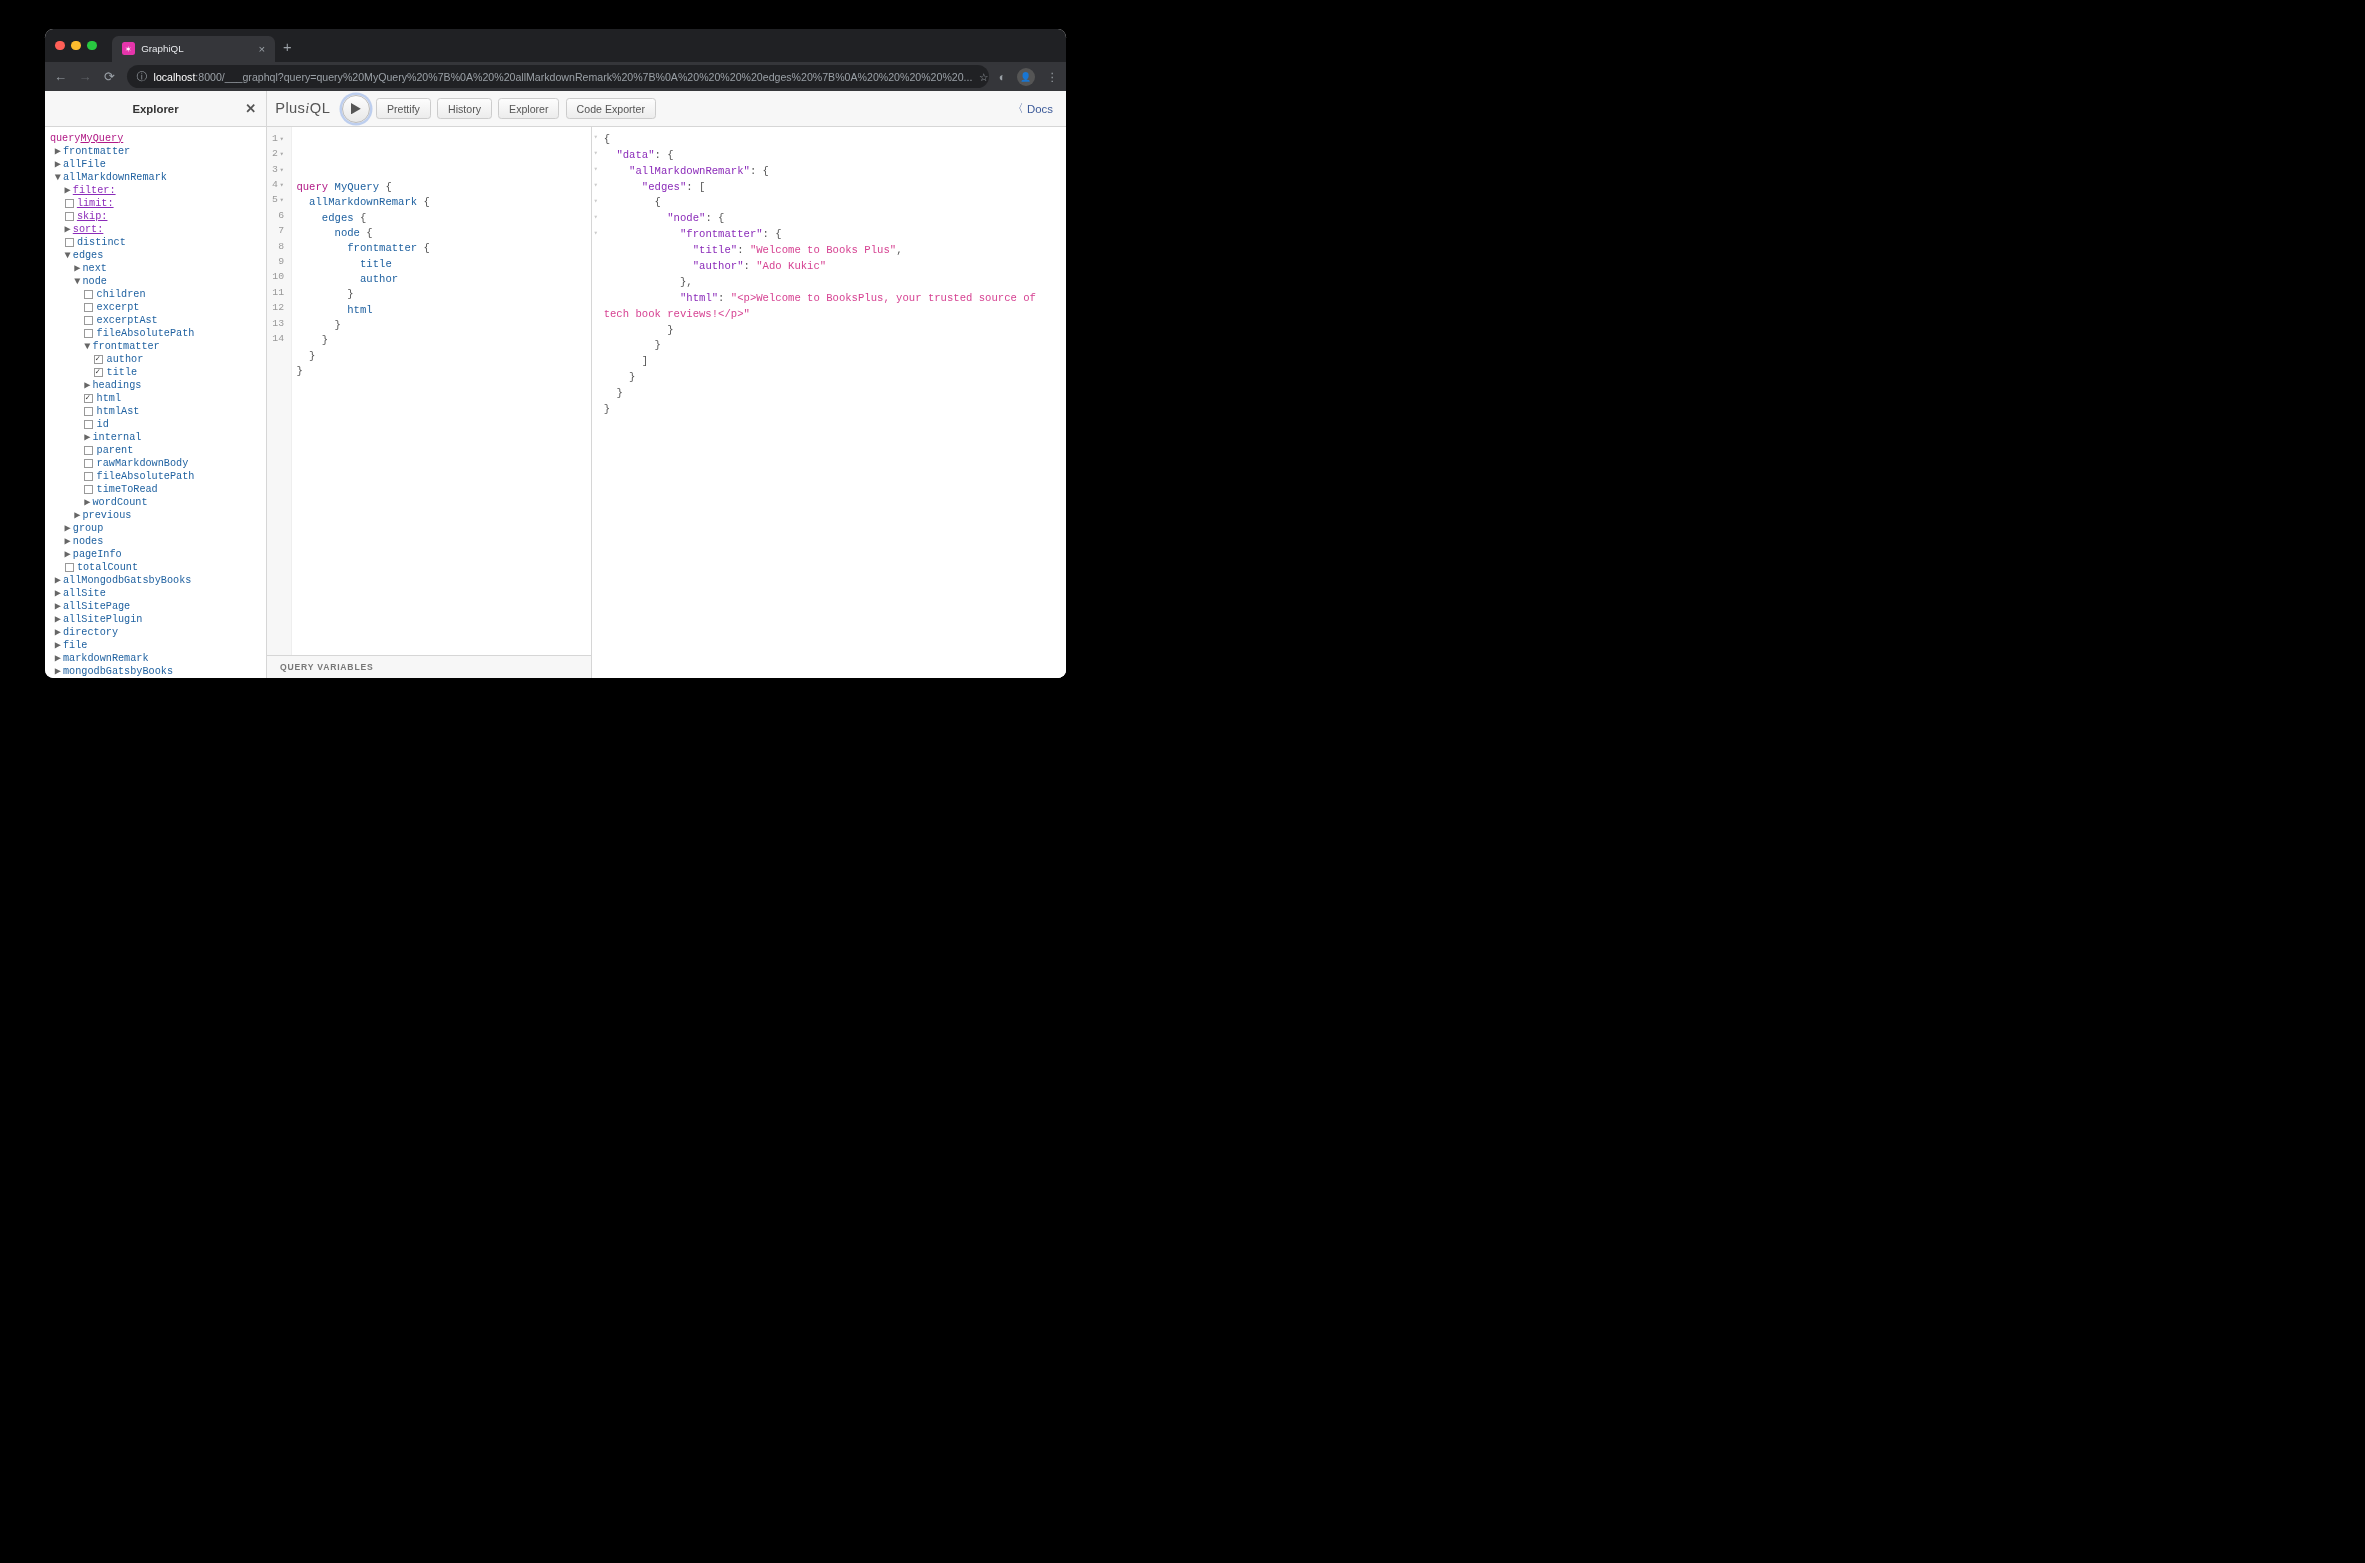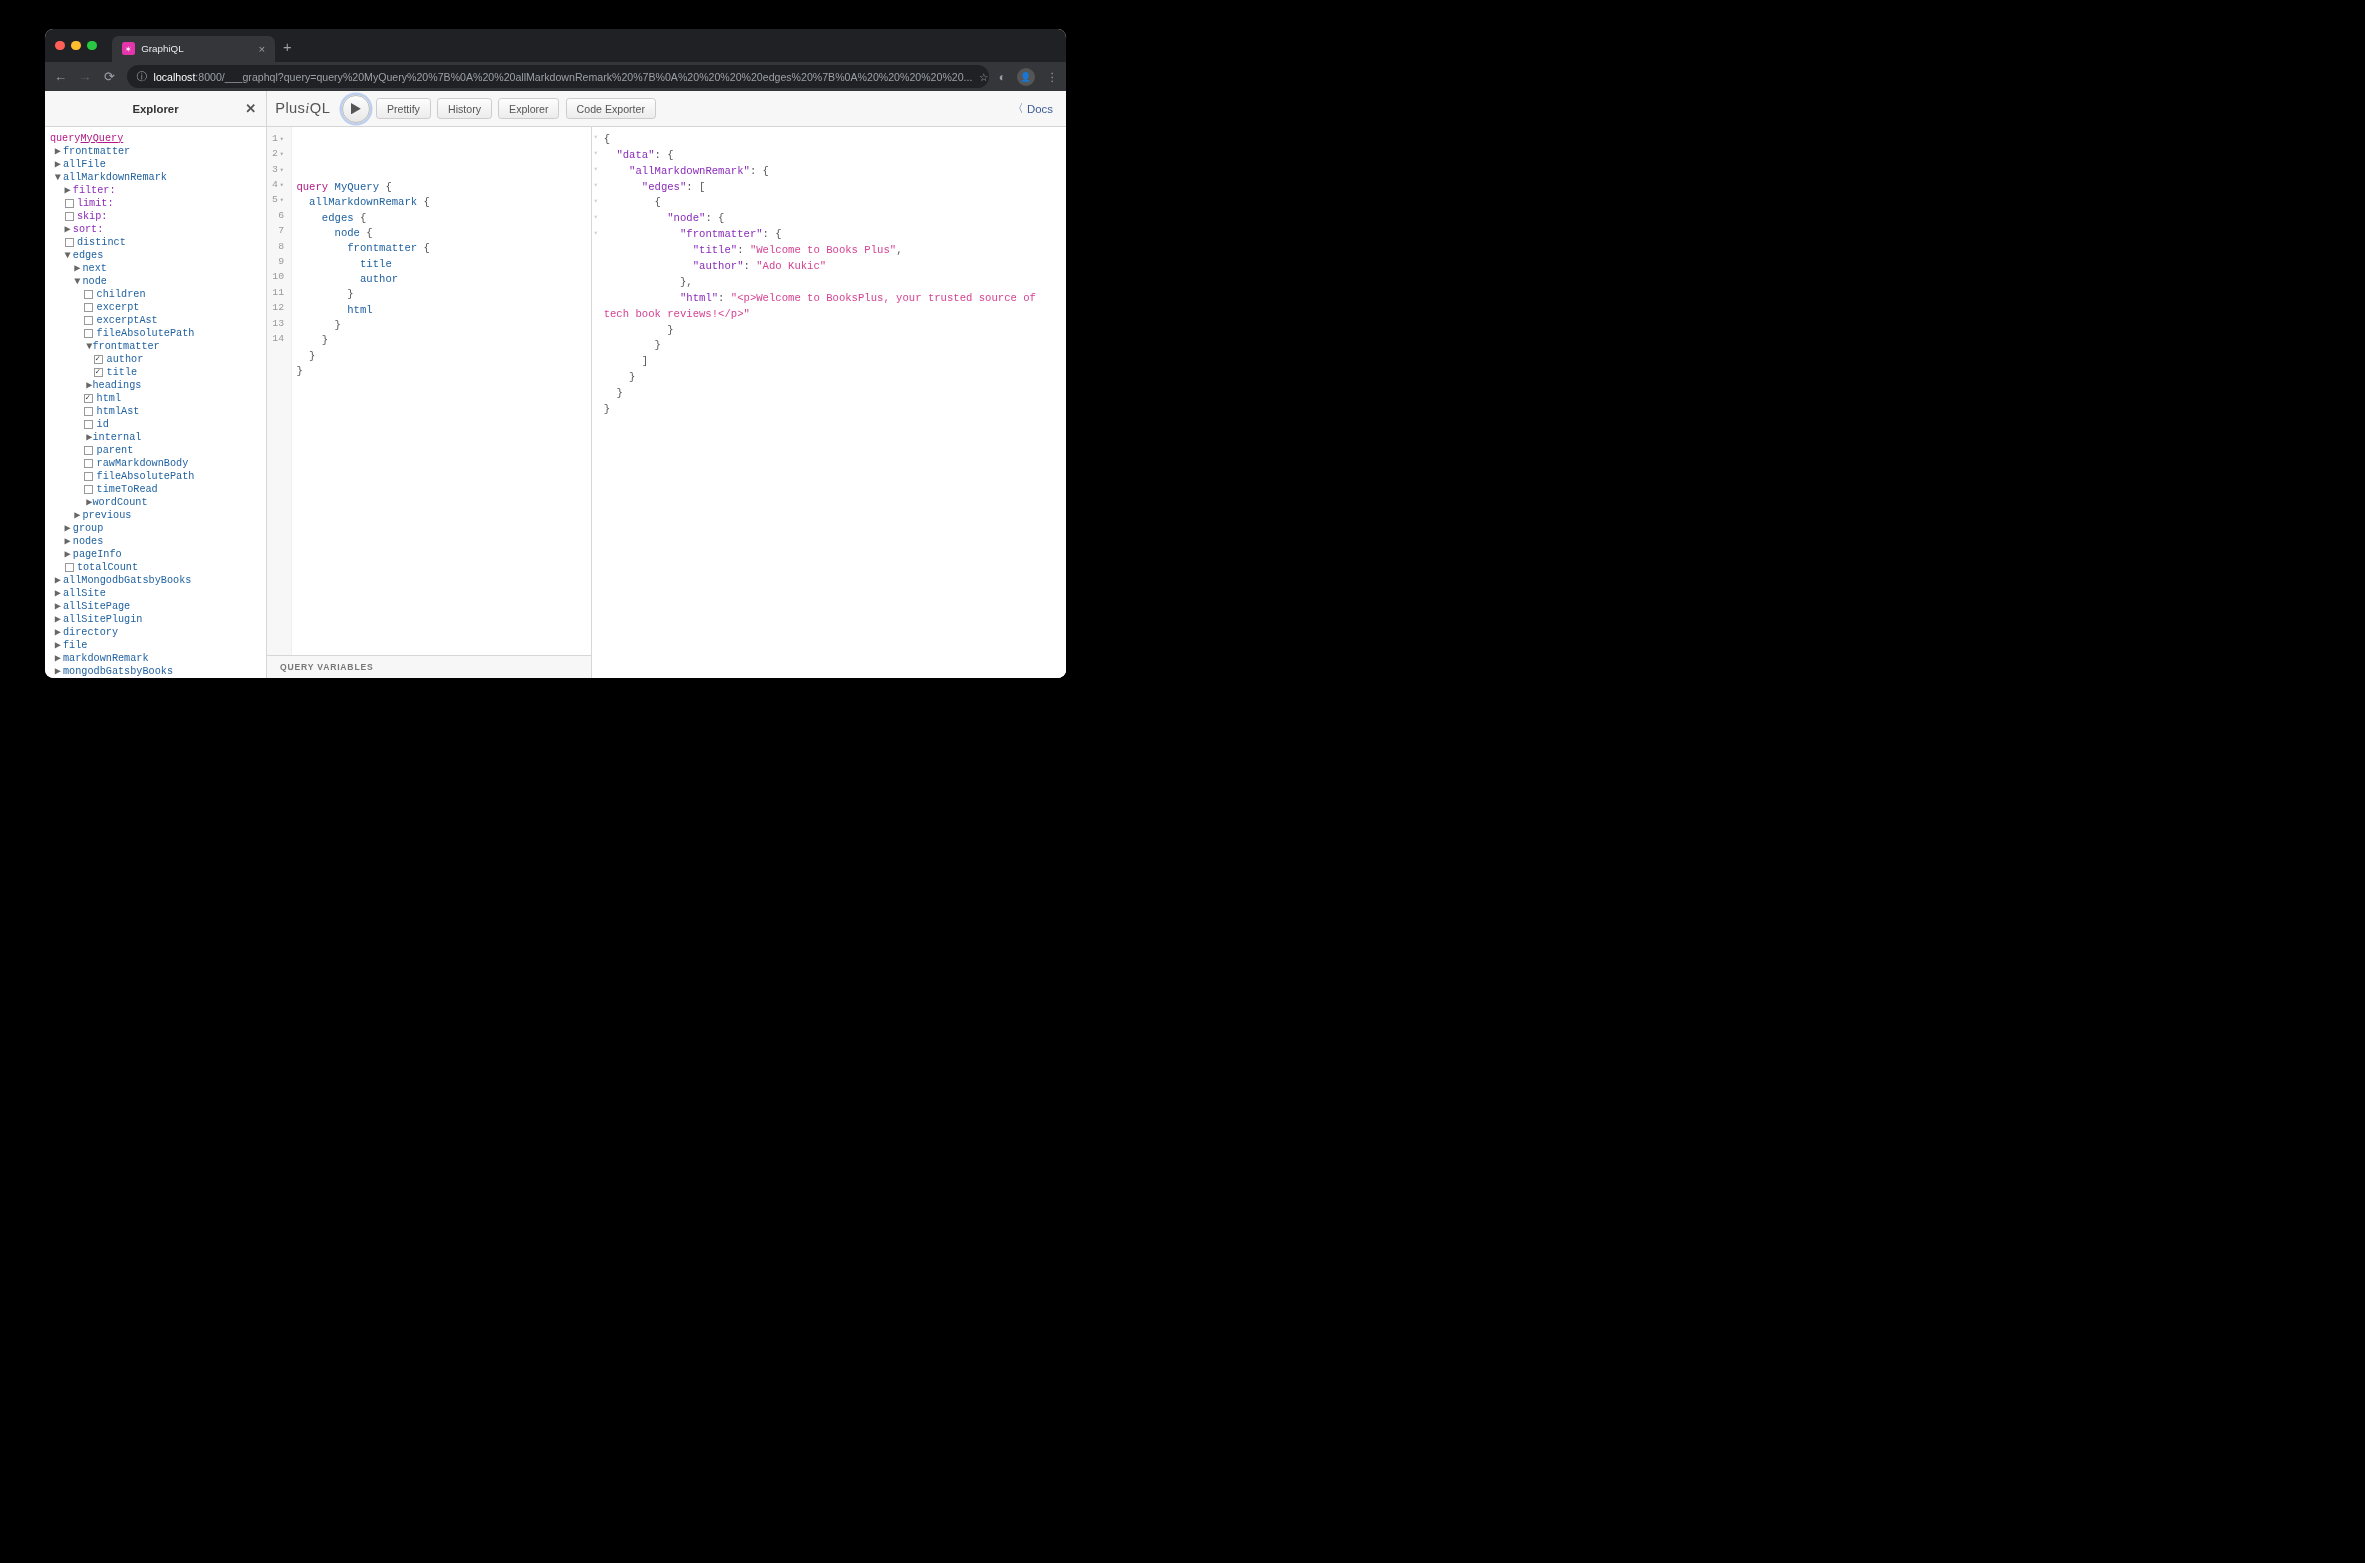--- a/index.html
+++ b/index.html
@@ -119,29 +119,29 @@
     overflow-y: auto;
     font-family: "SFMono-Regular", Consolas, "Liberation Mono", Menlo, monospace;
     font-size: 10.2px;
     padding: 4.9px 3.3px 8.2px 3.3px;
     line-height: 1.35;
   }
   .ex-line { white-space: pre; display:flex; align-items:center; height:13px;}
   .kw-query { color: #b11a86; }
   .qname { color: #b11a86; text-decoration: underline; }
   .field { color: #1f61a0; }
-  .argname { color: #8b2bb9; }
+  .argname { color: #8b2bb9; text-decoration: underline; }
   .tri { color: #666; display:inline-block; width:8.2px; cursor:pointer;}
   .chk { display:inline-block; width:9px; height:9px; border:0.8px solid #999; margin-right:3.3px; vertical-align:middle; position:relative; background:#fff;}
   .chk.checked::after { content:"✓"; position:absolute; top:-2.5px; left:0; font-size:8.2px; color:#333;}
   .ind0 { padding-left: 1.6px; }
   .ind1 { padding-left: 6.5px; }
   .ind2 { padding-left: 16.3px; }
   .ind3 { padding-left: 26px; }
-  .ind4 { padding-left: 36px; text-align: right; }
+  .ind4 { padding-left: 36px; }
   .ind5 { padding-left: 46px; }
   .main-area {
     flex: 1;
     display: flex;
     flex-direction: column;
     overflow:hidden;
   }
   .topbar {
     height: 36px;
     border-bottom: 0.8px solid #d6d6d6;

